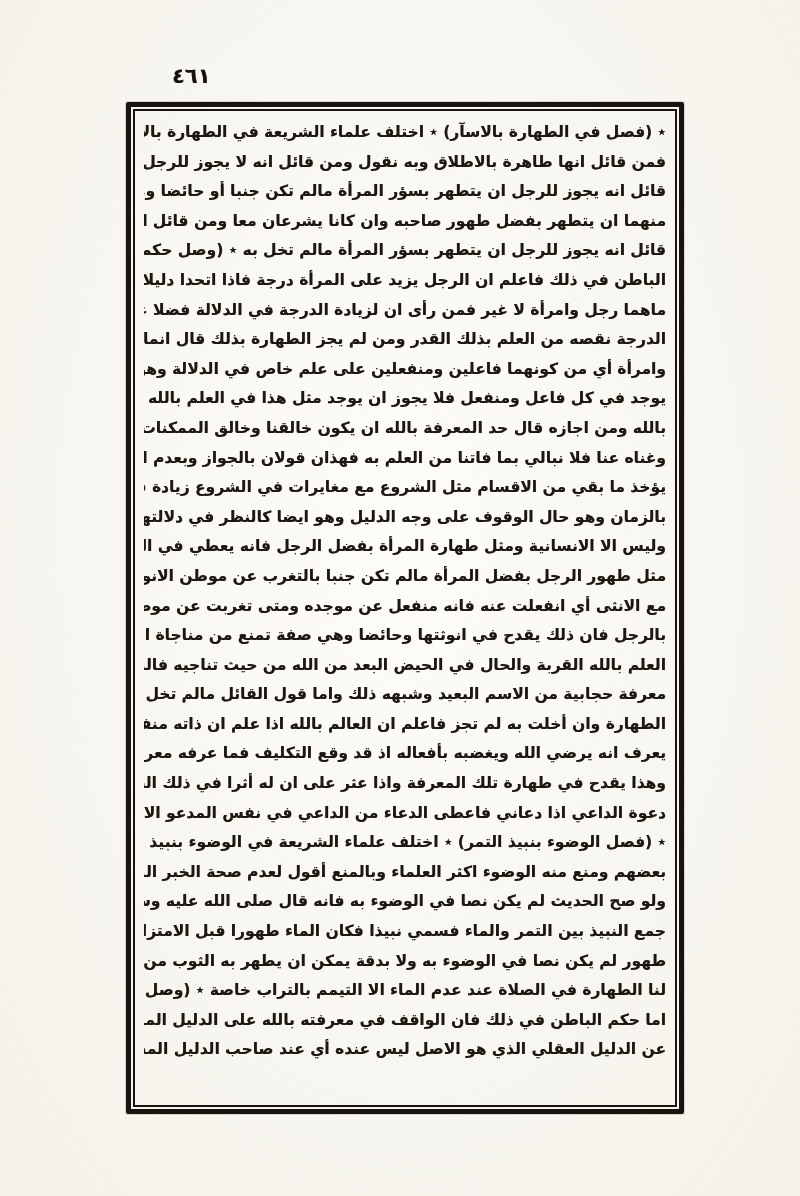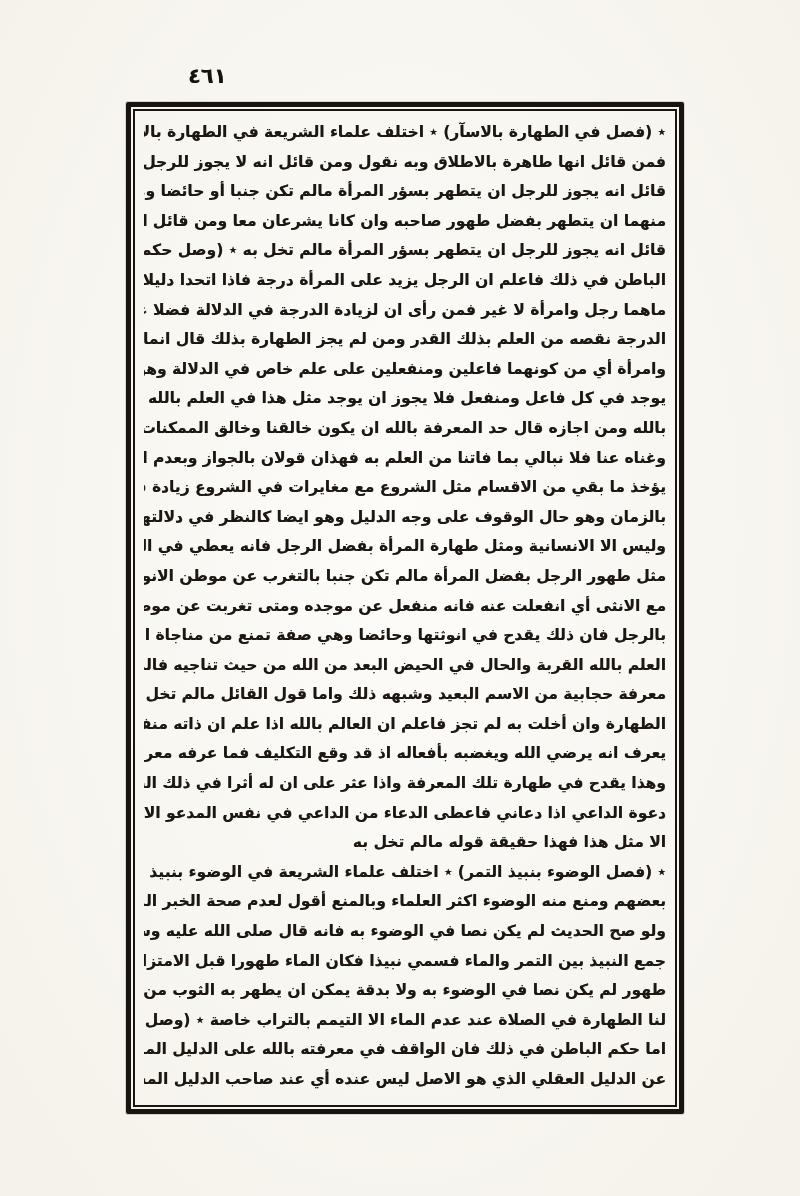--- a/index.html
+++ b/index.html
@@ -11,21 +11,21 @@
     font-family: "DejaVu Sans", sans-serif;
   }
   .scan {
     position: absolute; inset: 0;
     background:
       radial-gradient(ellipse at 50% 45%, rgba(255,255,255,0.5), rgba(225,220,208,0.25) 95%),
       #fbf9f3;
   }
   .page-number {
     position: absolute;
-    left: 188px; top: 64px;
+    left: 172px; top: 64px;
     font-size: 21px;
     font-weight: bold;
     color: #15110d;
     letter-spacing: 1px;
     text-shadow: 0.3px 0.3px 0 rgba(20,14,8,0.5);
   }
   .frame {
     position: absolute;
     left: 126px; top: 102px;
     width: 558px; height: 1012px;
@@ -88,21 +88,20 @@
           <div class="text-line">وليس الا الانسانية ومثل طهارة المرأة بفضل الرجل فانه يعطي في الدلالة ما تعطي المرأة وزيادة</div>
           <div class="text-line">مثل طهور الرجل بفضل المرأة مالم تكن جنبا بالتغرب عن موطن الانوثة وهو منفعل فقد اشترك</div>
           <div class="text-line">مع الانثى أي انفعلت عنه فانه منفعل عن موجده ومتى تغربت عن موطن الانوثة بتشبهها</div>
           <div class="text-line">بالرجل فان ذلك يقدح في انوثتها وحائضا وهي صفة تمنع من مناجاة الحق في الصلاة والمطلوب من</div>
           <div class="text-line">العلم بالله القربة والحال في الحيض البعد من الله من حيث تناجيه فالمعرفة بهذه الصفة تكون</div>
           <div class="text-line">معرفة حجابية من الاسم البعيد وشبهه ذلك واما قول القائل مالم تخل به فان لم تخل به جازت</div>
           <div class="text-line">الطهارة وان أخلت به لم تجز فاعلم ان العالم بالله اذا علم ان ذاته منفعلة في وجوديتها عن الله ولا</div>
           <div class="text-line">يعرف انه يرضي الله ويغضبه بأفعاله اذ قد وقع التكليف فما عرفه معرفة تامة فقد أخل بالمعرفة</div>
           <div class="text-line">وهذا يقدح في طهارة تلك المعرفة واذا عثر على ان له أثرا في ذلك الجناب مثل قوله تعالى أجيب</div>
           <div class="text-line">دعوة الداعي اذا دعاني فاعطى الدعاء من الداعي في نفس المدعو الاجابة ولا معنى للانفعال</div>
-          <div class="text-line short">الا مثل هذا فهذا حقيقة قوله مالم تخل به</div>
           <div class="text-line">٭ (فصل الوضوء بنبيذ التمر) ٭ اختلف علماء الشريعة في الوضوء بنبيذ التمر فاجاز الوضوء به</div>
           <div class="text-line">بعضهم ومنع منه الوضوء اكثر العلماء وبالمنع أقول لعدم صحة الخبر المروي فيه الذي اتخذوه دليلا</div>
           <div class="text-line">ولو صح الحديث لم يكن نصا في الوضوء به فانه قال صلى الله عليه وسلم فيه ثمرة طيبة وماء طهور وأي</div>
           <div class="text-line">جمع النبيذ بين التمر والماء فسمي نبيذا فكان الماء طهورا قبل الامتزاج وان صح قوله فيه شراب</div>
           <div class="text-line">طهور لم يكن نصا في الوضوء به ولا بدقة يمكن ان يطهر به الثوب من النجاسة فان الله ما شرع</div>
           <div class="text-line">لنا الطهارة في الصلاة عند عدم الماء الا التيمم بالتراب خاصة ٭ (وصل حكم الباطن في ذلك) ٭</div>
           <div class="text-line">اما حكم الباطن في ذلك فان الواقف في معرفته بالله على الدليل المشروع الذي هو فرع في الدلالة</div>
           <div class="text-line">عن الدليل العقلي الذي هو الاصل ليس عنده أي عند صاحب الدليل المشروع علم بما ثبت به</div>
         </div>
     </div>

